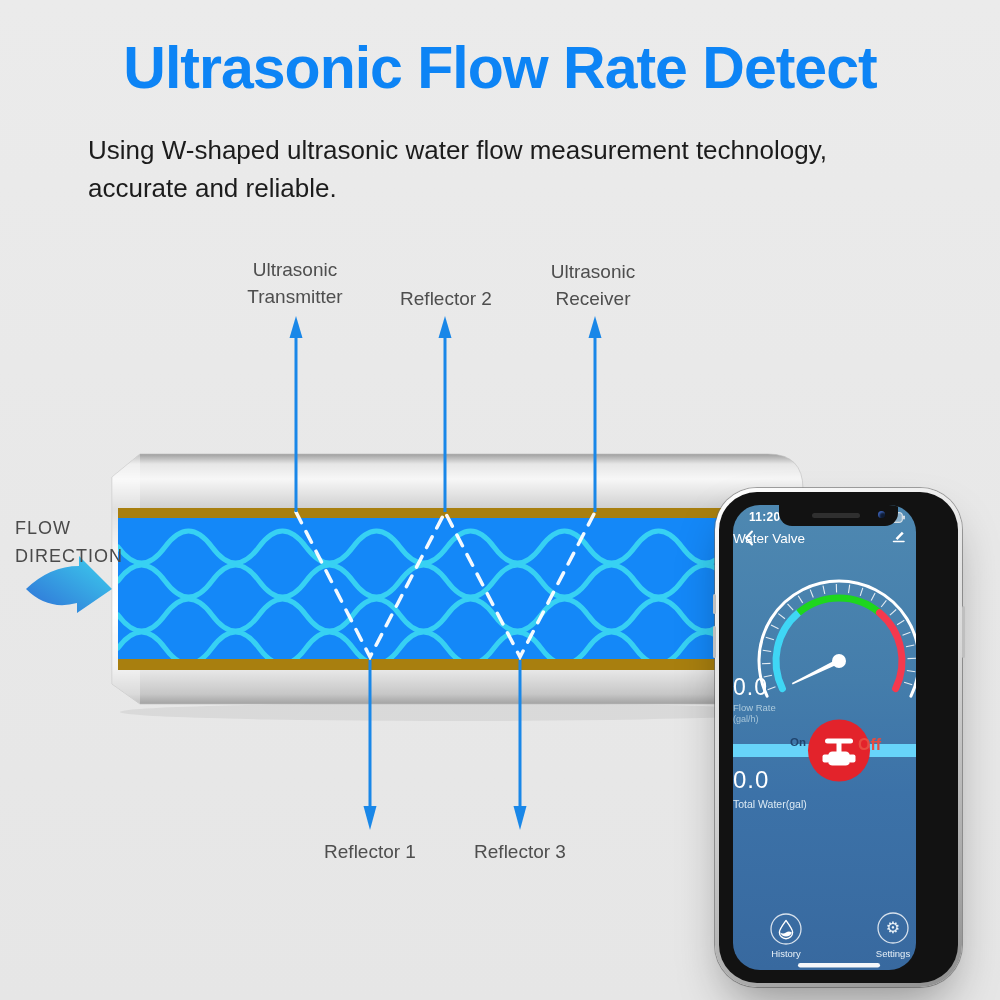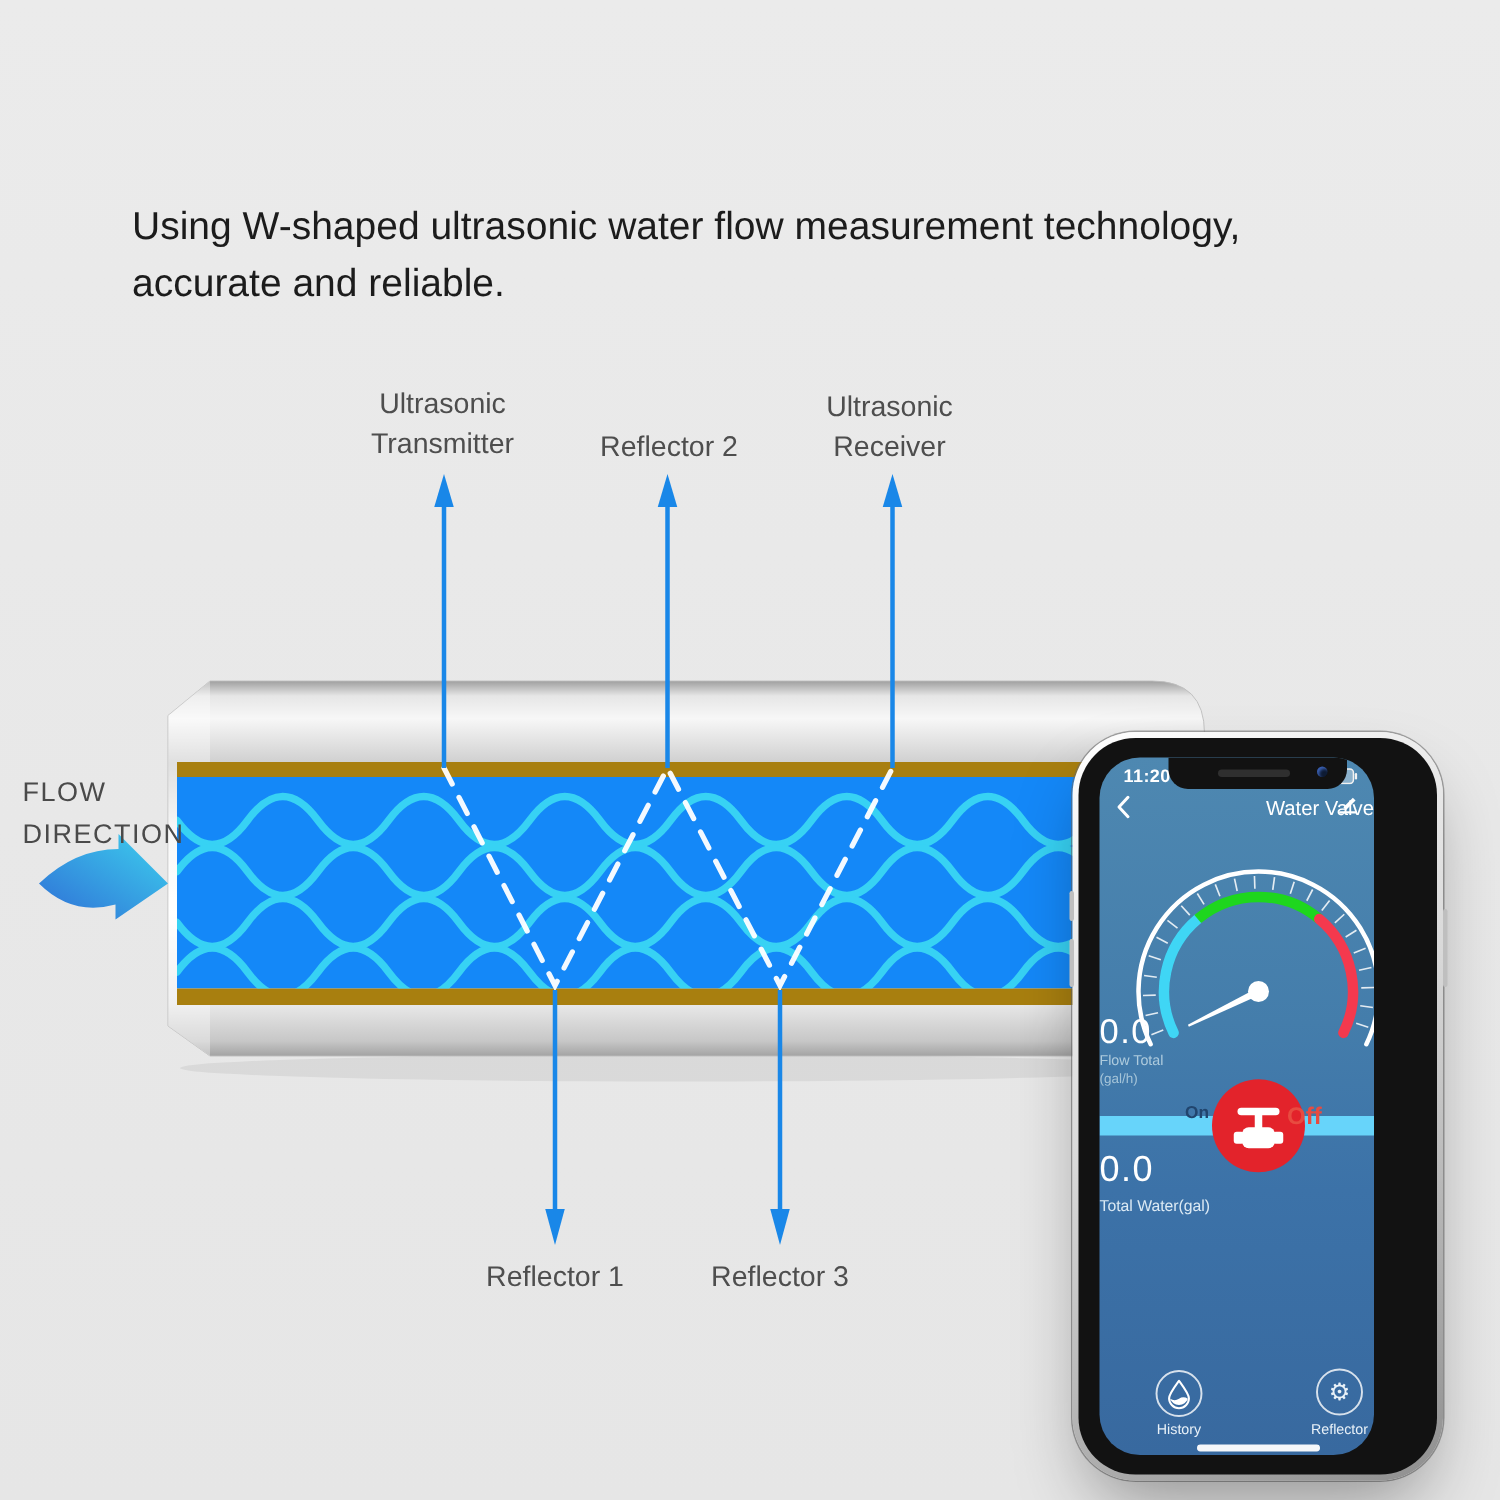--- a/index.html
+++ b/index.html
@@ -29,40 +29,41 @@
   .bezel{position:absolute;inset:4px;border-radius:38px;background:#121212;}
   .screen{position:absolute;left:18px;top:17px;width:183px;height:465px;border-radius:27px;overflow:hidden;
           background:linear-gradient(180deg,#4e88b1 0%,#447dab 38%,#3c72a8 62%,#38699f 100%);}
   .notch{position:absolute;left:46px;top:0;width:119px;height:21px;background:#121212;border-radius:0 0 13px 13px;}
   .speaker{position:absolute;left:33px;top:8px;width:48px;height:5px;border-radius:3px;background:#2f2f2f;}
   .camera{position:absolute;right:13px;top:6px;width:7px;height:7px;border-radius:50%;
           background:#0e1b33;box-shadow:inset 1.5px 1.5px 2px #3a5fb0;}
   .time{position:absolute;left:16px;top:5px;font-size:12px;font-weight:bold;color:#fff;letter-spacing:.3px;}
   .sticons{position:absolute;right:11px;top:7px;display:flex;align-items:center;gap:3px;}
   .navbar .back{position:absolute;left:10px;top:24px;width:12px;height:18px;}
-  .navtitle{position:absolute;left:0;right:0;top:26px;text-align:right;font-size:13.5px;color:#fff;}
+  .navtitle{position:absolute;left:0;right:0;top:26px;text-align:left;font-size:13.5px;color:#fff;}
   .edit{position:absolute;right:10px;top:23px;width:15px;height:15px;}
   .ovl{position:absolute;left:0;right:0;text-align:left;color:#fff;}
   .flowval{top:169px;font-size:23px;letter-spacing:1px;}
   .flowlbl{top:197px;font-size:9.5px;color:#aecbdd;}
   .flowunit{top:209px;font-size:9px;color:#a5c4d8;}
   .onlbl{position:absolute;left:39px;width:34px;top:231px;text-align:right;font-size:11.5px;font-weight:bold;color:var(--on_navy,#21456e);}
   .offlbl{position:absolute;left:125px;top:231px;font-size:16px;font-weight:bold;color:var(--off_red,#e84b40);}
   .totalval{top:261px;font-size:24px;letter-spacing:1px;}
   .totallbl{top:293px;font-size:10.5px;color:#dceaf4;}
   .histlbl{position:absolute;left:23px;width:60px;top:443px;text-align:center;font-size:9.5px;color:#e8f1f8;}
   .setlbl{position:absolute;left:130px;width:60px;top:443px;text-align:center;font-size:9.5px;color:#e8f1f8;}
   .gearglyph{position:absolute;left:130px;width:60px;top:413px;text-align:center;font-size:16px;color:#eaf2f8;}
   .clickable{cursor:pointer;}
 </style>
 </head>
 <body>
 
 <div class="stage">
 
+  <div class="abs title">Ultrasonic Flow Rate Detect</div>
   <div class="abs subtitle">Using W-shaped ultrasonic water flow measurement technology, accurate and reliable.</div>
 
   <svg class="abs diagram" width="1000" height="1000" viewBox="0 0 1000 1000">
     <defs>
       <linearGradient id="pipeBody" x1="0" y1="0" x2="0" y2="1">
         <stop offset="0" stop-color="#9f9f9f"></stop>
           <stop offset="0.04" stop-color="#e6e6e6"></stop>
         <stop offset="0.10" stop-color="#f7f7f7"></stop>
           <stop offset="0.22" stop-color="#cfcfcf"></stop>
         <stop offset="0.40" stop-color="#f4f4f4"></stop>
@@ -231,24 +232,24 @@
           </g>
         </g>
         <g>
           <circle cx="160" cy="423" r="15" fill="none" stroke="rgba(255,255,255,0.8)" stroke-width="1.3"></circle>
         </g>
 
         <rect x="65" y="458" width="82" height="4.6" rx="2.3" fill="#ffffff" opacity="0.95"></rect>
       </svg>
 
       <div class="ovl flowval">0.0</div>
-      <div class="ovl flowlbl">Flow Total</div>
+      <div class="ovl flowlbl">Flow Rate</div>
       <div class="ovl flowunit">(gal/h)</div>
       <div class="onlbl">On</div>
       <div class="offlbl">Off</div>
       <div class="ovl totalval">0.0</div>
       <div class="ovl totallbl">Total Water(gal)</div>
       <div class="gearglyph clickable">⚙</div>
       <div class="histlbl">History</div>
-      <div class="setlbl">Reflector</div>
+      <div class="setlbl">Settings</div>
     </div>
   </div>
 </div>
 
 </body></html>

